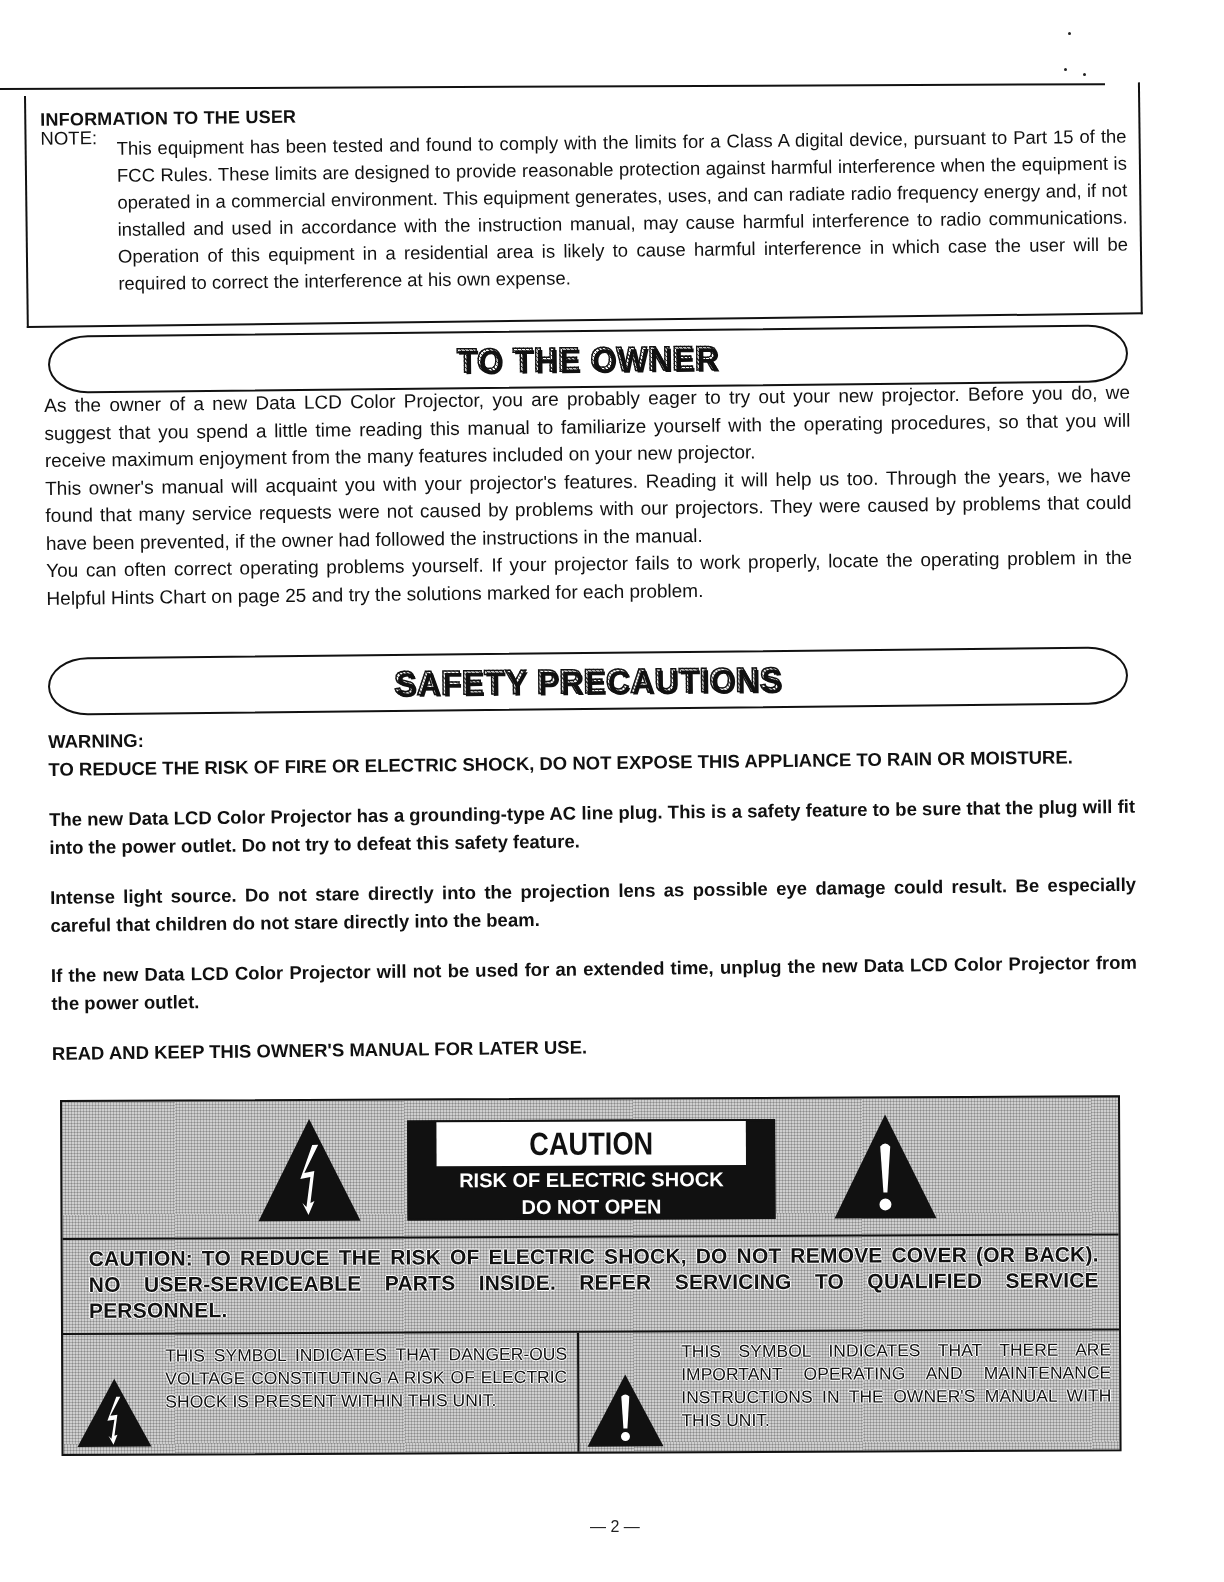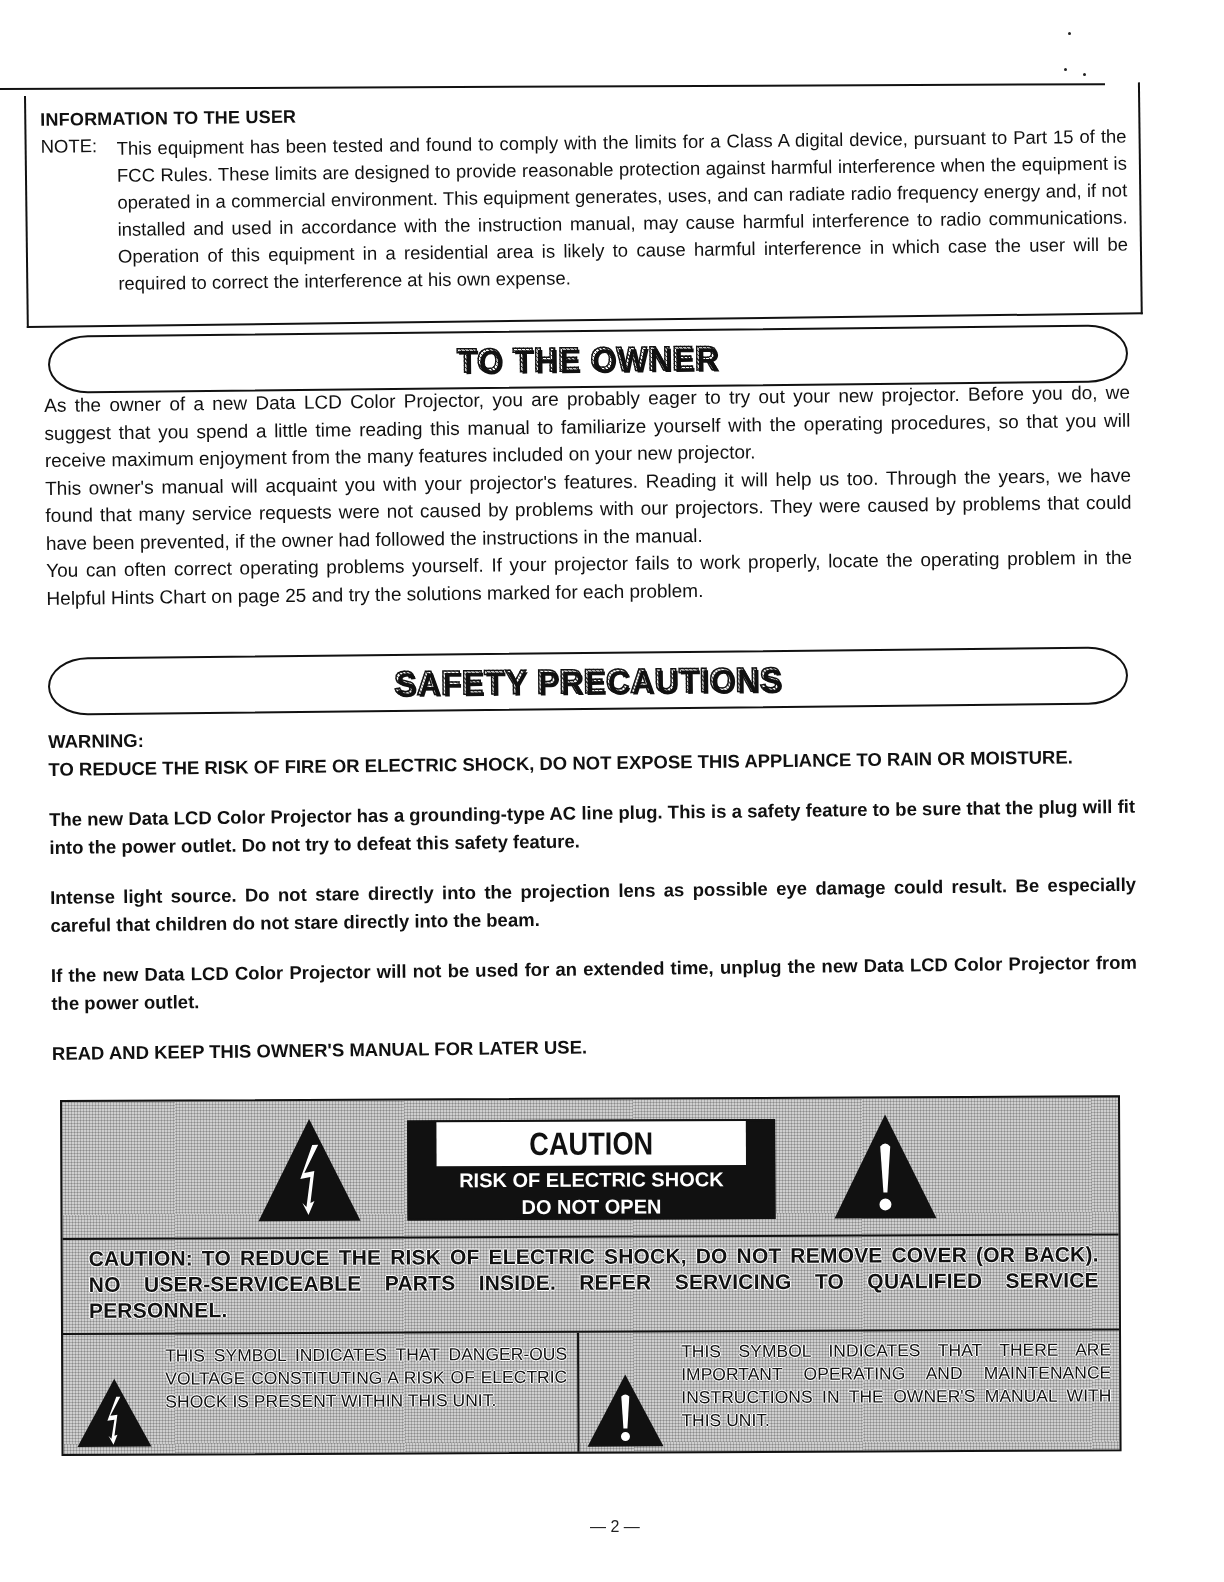--- a/index.html
+++ b/index.html
@@ -12,21 +12,21 @@
     
     .top-rule { left: 0; top: 88px; width: 1105px; height: 0; border-top: 2px solid #111; transform: rotate(-0.25deg); transform-origin: left; }
 
     
     .info-box {
       left: 24px; top: 96px; width: 1116px; height: 232px;
       border: 2px solid #111; border-top: none; box-sizing: border-box;
       transform: rotate(-0.7deg); transform-origin: left top;
     }
     .info-title { left: 14px; top: 14px; font-size: 18px; font-weight: bold; letter-spacing: 0.2px; }
-    .info-note-label { left: 14px; top: 40px; font-size: 18.5px; }
+    .info-note-label { left: 14px; top: 32px; font-size: 18.5px; }
     .info-note-body {
       left: 90px; top: 40px; width: 1010px; font-size: 18.5px; line-height: 27px;
       text-align: justify;
     }
 
     
     .banner {
       left: 48px; width: 1080px; height: 58px; border: 2.5px solid #111; border-radius: 40px / 29px;
       box-sizing: border-box; display: flex; align-items: center; justify-content: center;
       transform: rotate(-0.6deg);

